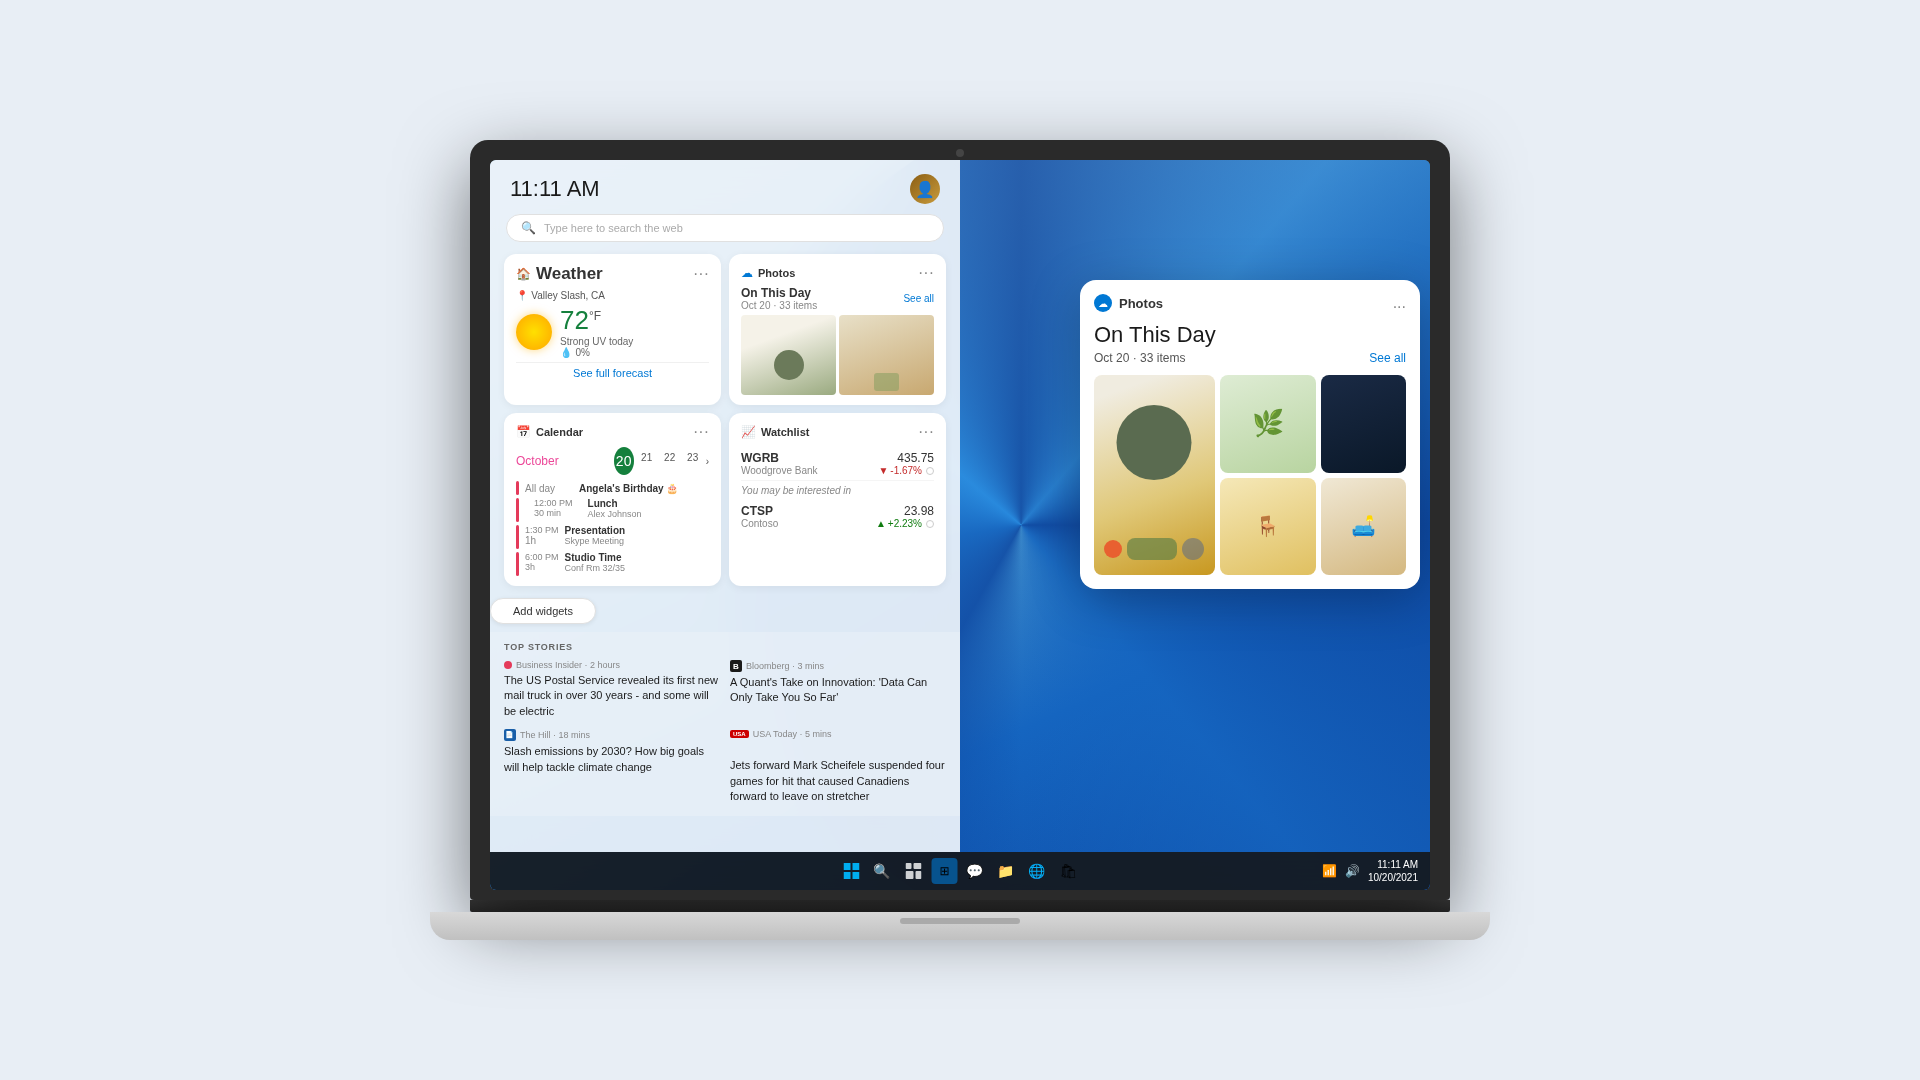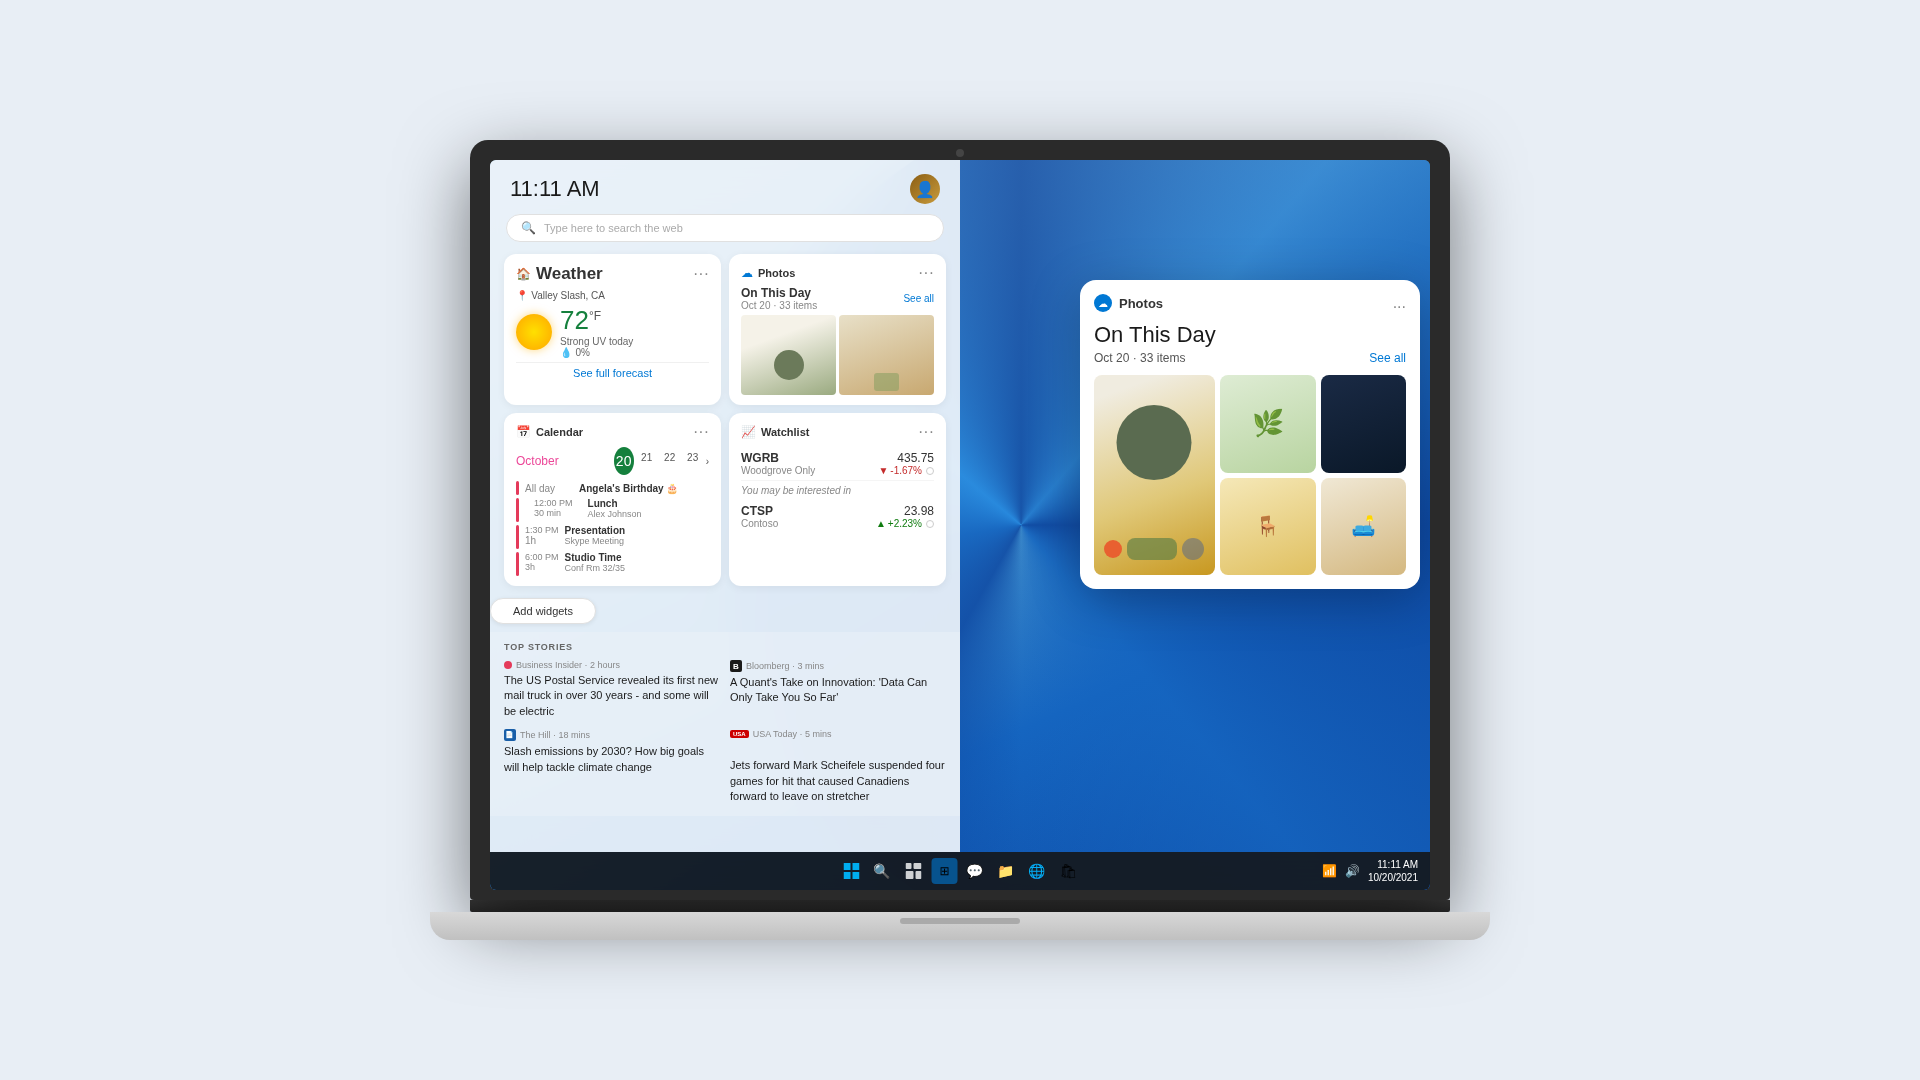--- a/index.html
+++ b/index.html
@@ -164,21 +164,21 @@
               <div style="display:flex;align-items:center;gap:5px;">
                 <span style="color:#0078d4;font-size:12px;">📈</span>
                 <span style="font-size:11px;font-weight:600;color:#333;">Watchlist</span>
               </div>
               <span style="color:#888;font-size:16px;cursor:pointer;">···</span>
             </div>
 
             <div style="display:flex;align-items:center;justify-content:space-between;padding:4px 0;border-bottom:1px solid #f5f5f5;">
               <div>
                 <div style="font-size:12px;font-weight:600;color:#333;">WGRB</div>
-                <div style="font-size:10px;color:#888;">Woodgrove Only</div>
+                <div style="font-size:10px;color:#888;">Woodgrove Bank</div>
               </div>
               <div style="text-align:right;">
                 <div style="font-size:12px;color:#333;">435.75</div>
                 <div style="font-size:10px;color:#c42b2b;display:flex;align-items:center;gap:2px;">
                   <span>▼</span>
                     <span>-1.67%</span>
                   <div style="width:8px;height:8px;border-radius:50%;border:1px solid #ccc;display:inline-block;margin-left:2px;"></div>
                 </div>
               </div>
             </div>

